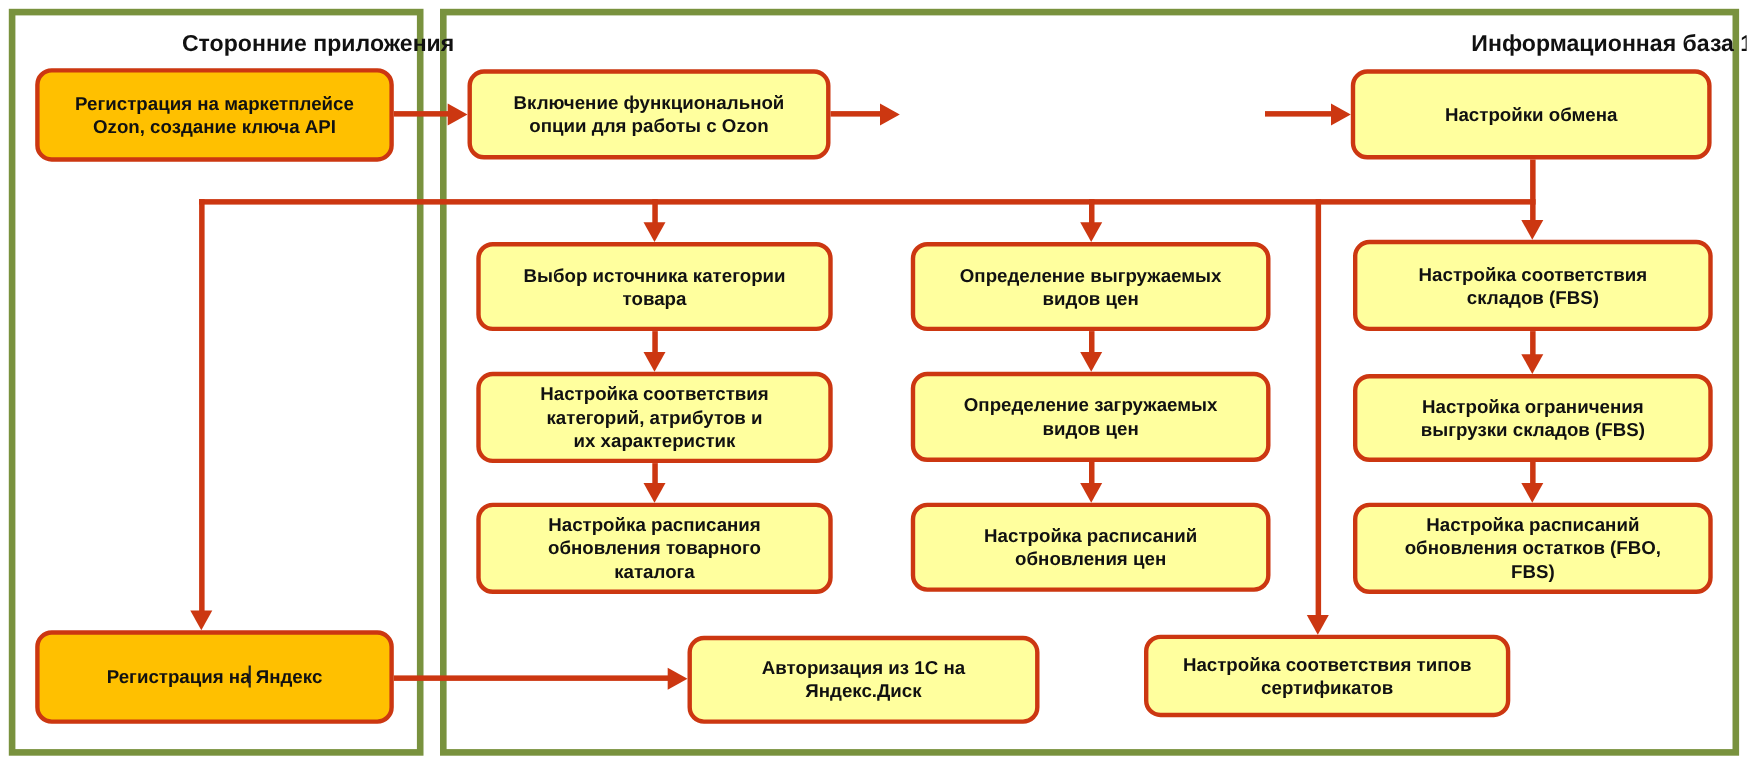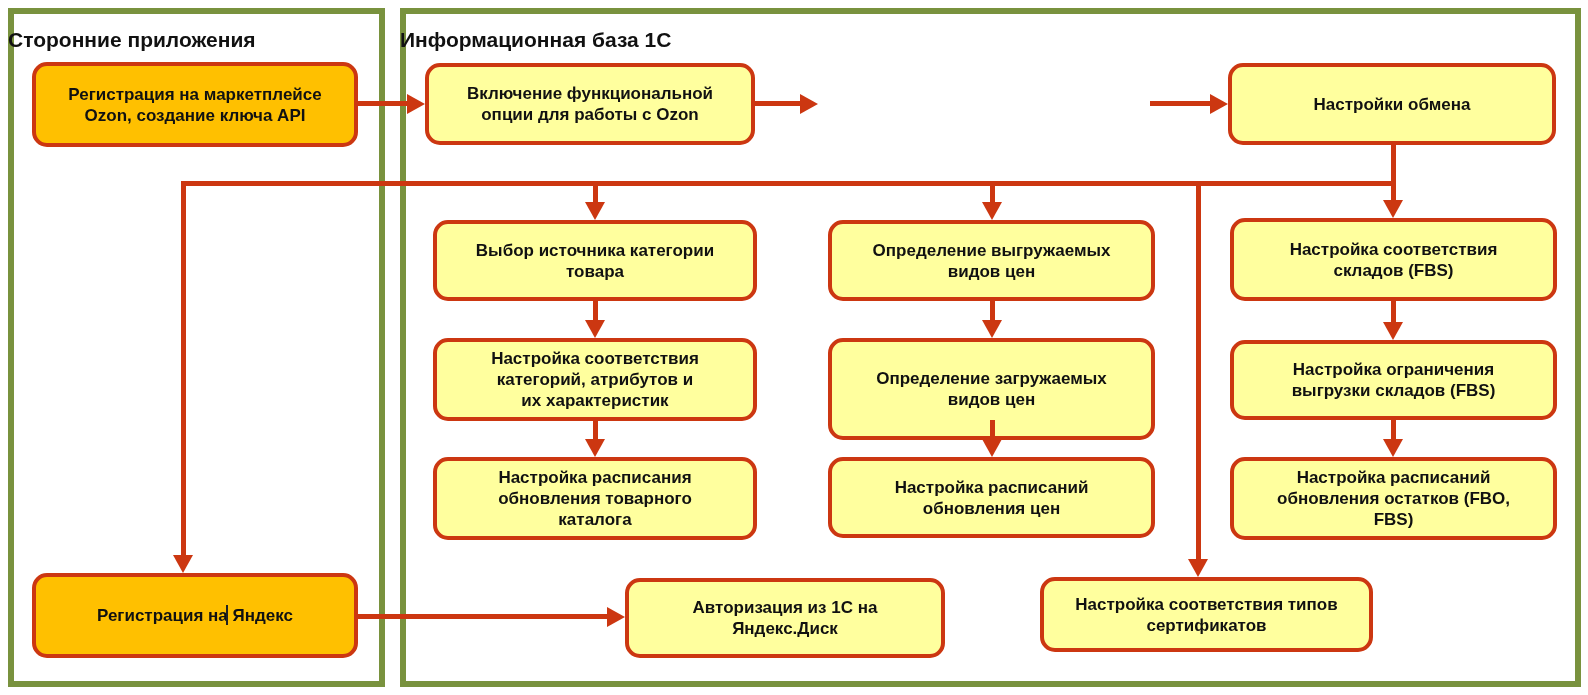--- a/index.html
+++ b/index.html
@@ -20,25 +20,26 @@
   }
   .panel{
     position:absolute;
     border:6px solid var(--green);
     box-sizing:border-box;
     background:transparent;
     z-index:1;
   }
   .panel-title{
     position:absolute;
-    text-align:left;
+    text-align:right;
     font-size:21px;
     font-weight:bold;
     color:var(--text);
     z-index:2;
+    margin-left:28px;
   }
   .node{
     position:absolute;
     box-sizing:border-box;
     border:4px solid var(--red);
     border-radius:15px;
     display:flex;
     align-items:center;
     justify-content:center;
     text-align:center;
@@ -95,21 +96,21 @@
 товара</div>
   <div class="node yellow" style="left:433px;top:338px;width:324px;height:83px">Настройка соответствия
 категорий, атрибутов и
 их характеристик</div>
   <div class="node yellow" style="left:433px;top:457px;width:324px;height:83px">Настройка расписания
 обновления товарного
 каталога</div>
 
   <div class="node yellow" style="left:828px;top:220px;width:327px;height:81px">Определение выгружаемых
 видов цен</div>
-  <div class="node yellow" style="left:828px;top:338px;width:327px;height:102px">Определение загружаемых
+  <div class="node yellow" style="left:828px;top:338px;width:327px;height:82px">Определение загружаемых
 видов цен</div>
   <div class="node yellow" style="left:828px;top:457px;width:327px;height:81px">Настройка расписаний
 обновления цен</div>
 
   <div class="node yellow" style="left:1230px;top:218px;width:327px;height:83px">Настройка соответствия
 складов (FBS)</div>
   <div class="node yellow" style="left:1230px;top:340px;width:327px;height:80px">Настройка ограничения
 выгрузки складов (FBS)</div>
   <div class="node yellow" style="left:1230px;top:457px;width:327px;height:83px">Настройка расписаний
 обновления остатков (FBO,

